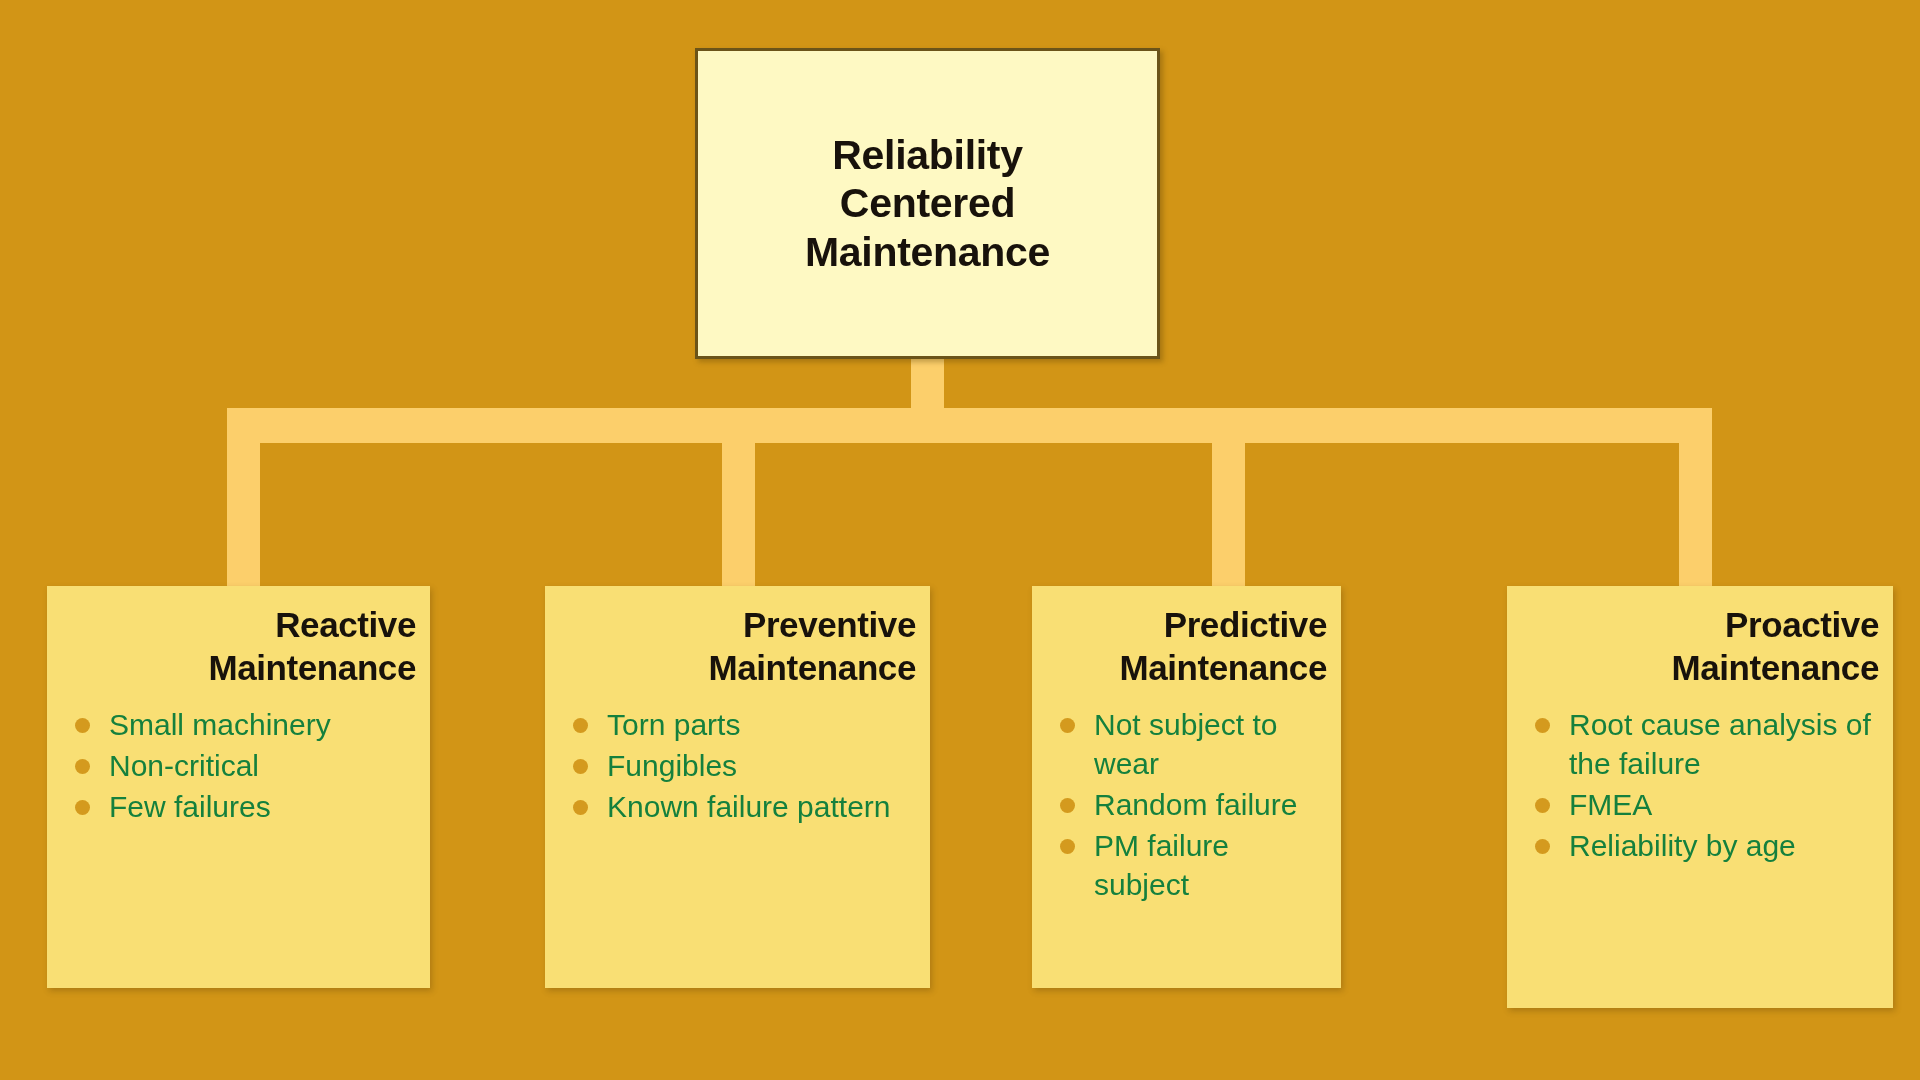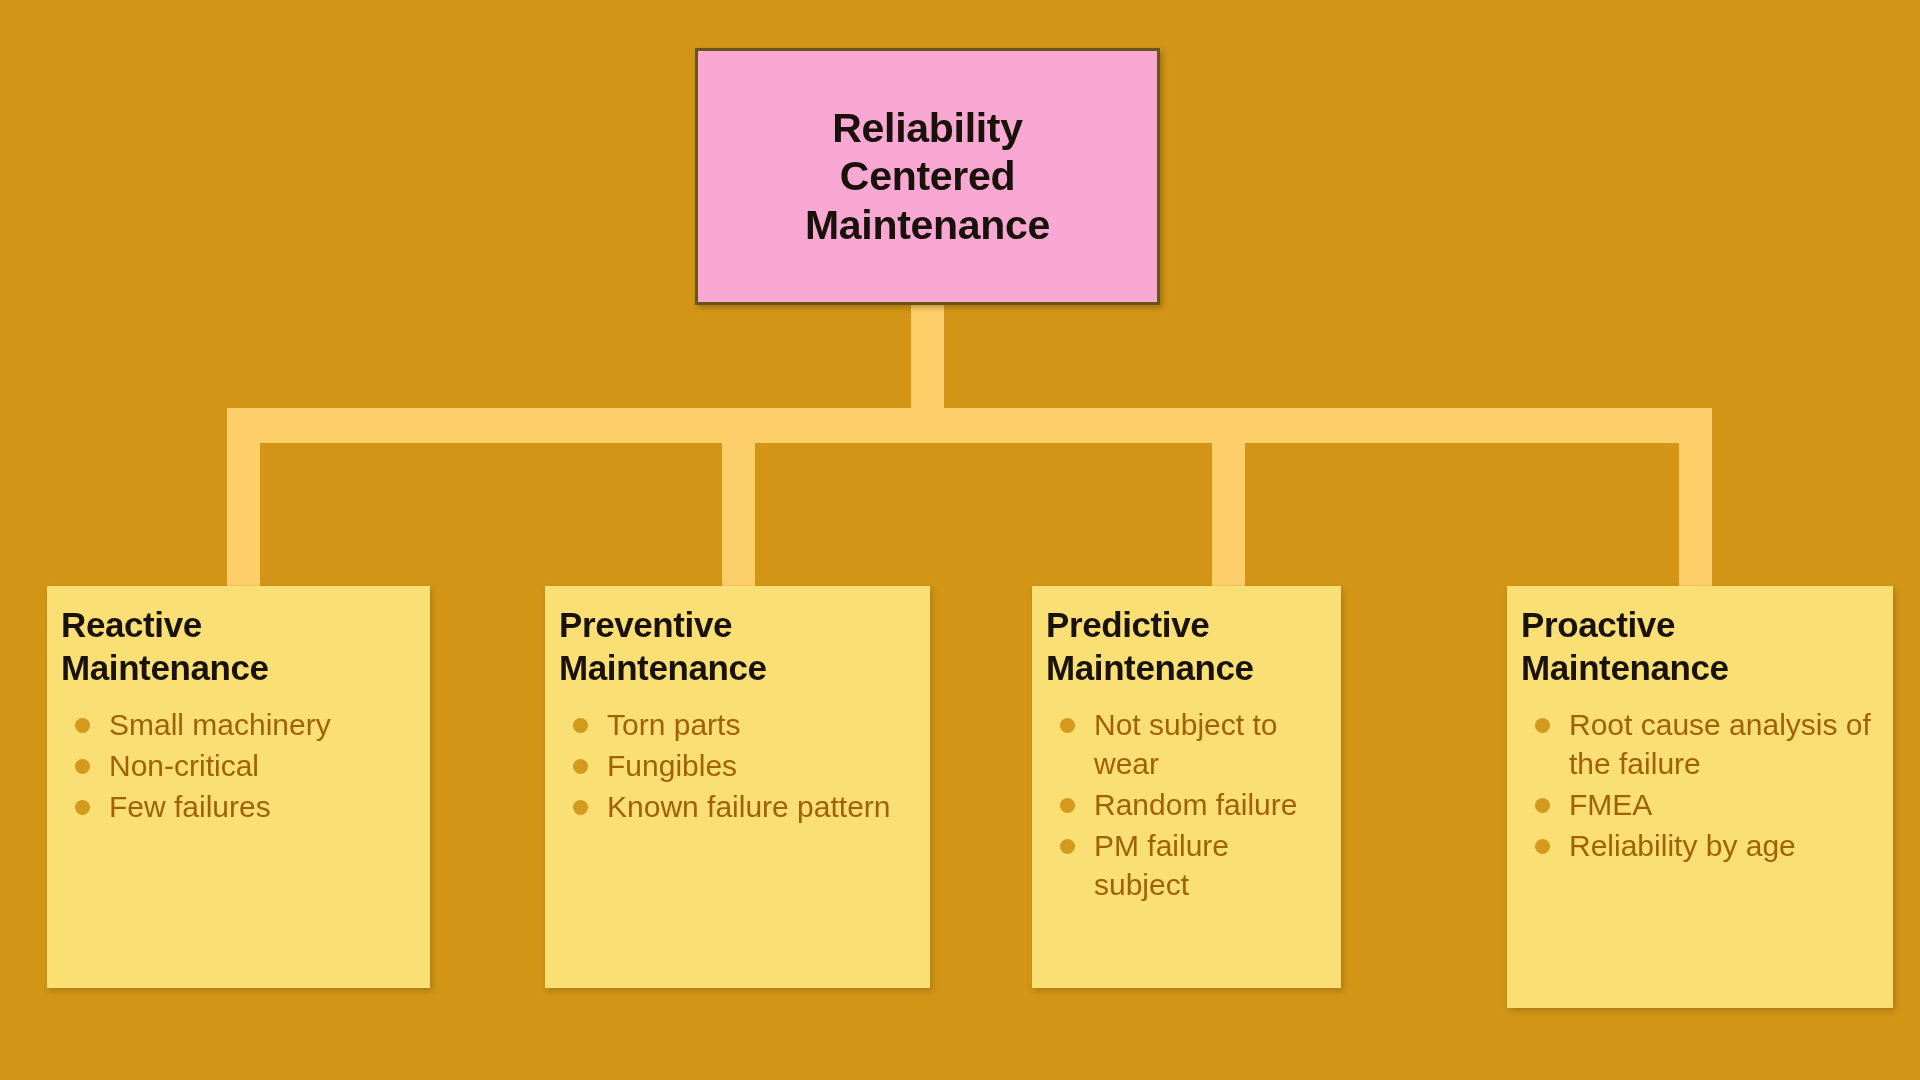--- a/index.html
+++ b/index.html
@@ -48,22 +48,22 @@
   #drop-1 { left: 722px; }
   #drop-2 { left: 1212px; }
   #drop-3 { left: 1679px; }
 
   
   #root-box {
     position: absolute;
     left: 695px;
     top: 48px;
     width: 465px;
-    height: 257px;
-    background: #f9a8d4;
+    height: 311px;
+    background: #fef9c3;
     border: 3px solid #6B5419;
     box-sizing: border-box;
     display: flex;
     align-items: center;
     justify-content: center;
     box-shadow: 3px 3px 5px rgba(90, 62, 10, 0.35);
   }
   #root-title {
     font-family: "Liberation Sans", sans-serif;
     font-weight: bold;
@@ -88,38 +88,38 @@
   #child-1 { left: 545px;  width: 385px; height: 402px; }
   #child-2 { left: 1032px; width: 309px; height: 402px; }
   #child-3 { left: 1507px; width: 386px; height: 422px; }
 
   .child-title {
     font-family: "Liberation Sans", sans-serif;
     font-weight: bold;
     font-size: 35px;
     line-height: 1.22;
     color: #18120B;
-    text-align: left;
+    text-align: right;
     letter-spacing: -0.4px;
     margin: 0 0 16px 0;
     white-space: pre-line;
   }
   .bullet-list {
     list-style: none;
     margin: 0;
     padding: 0 0 0 14px;
   }
   .bullet-item {
     position: relative;
     padding-left: 34px;
     font-family: "Liberation Sans", sans-serif;
     font-weight: normal;
     font-size: 30px;
     line-height: 1.30;
-    color: #a16207;
+    color: #15803d;
     margin-bottom: 2px;
   }
   .bullet-dot {
     position: absolute;
     left: 0;
     top: 13px;
     width: 15px;
     height: 15px;
     border-radius: 50%;
     background: #D49A1E;

